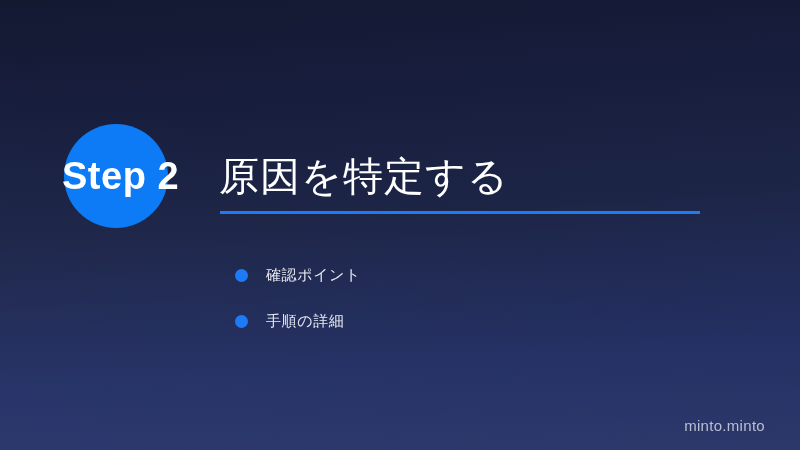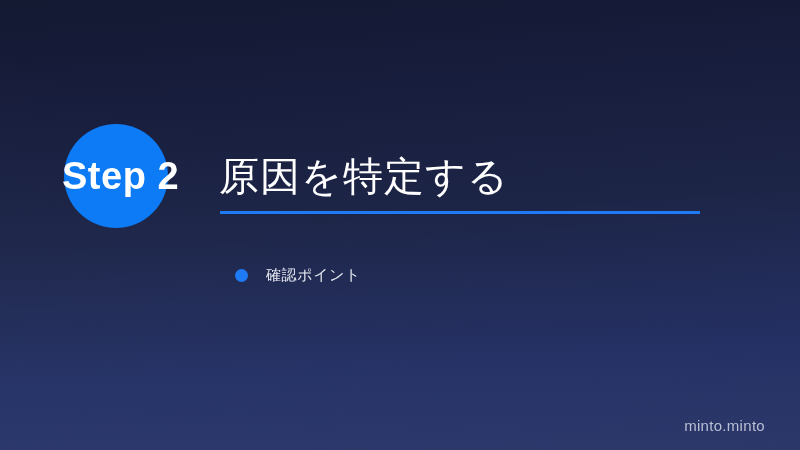--- a/index.html
+++ b/index.html
@@ -133,17 +133,21 @@
 
   <div class="layer" id="slide-title">原因を特定する</div>
 
   <div class="layer" id="title-divider"></div>
 
   <ul class="layer" id="bullet-list">
     <li class="bullet-item">
       <span class="bullet-dot"></span>
       <span class="bullet-text">確認ポイント</span>
     </li>
+    <li class="bullet-item">
+      <span class="bullet-dot"></span>
+      <span class="bullet-text">手順の詳細</span>
+    </li>
   </ul>
 
   <div class="layer" id="watermark">minto.minto</div>
 
 </div>
 
 </body></html>

